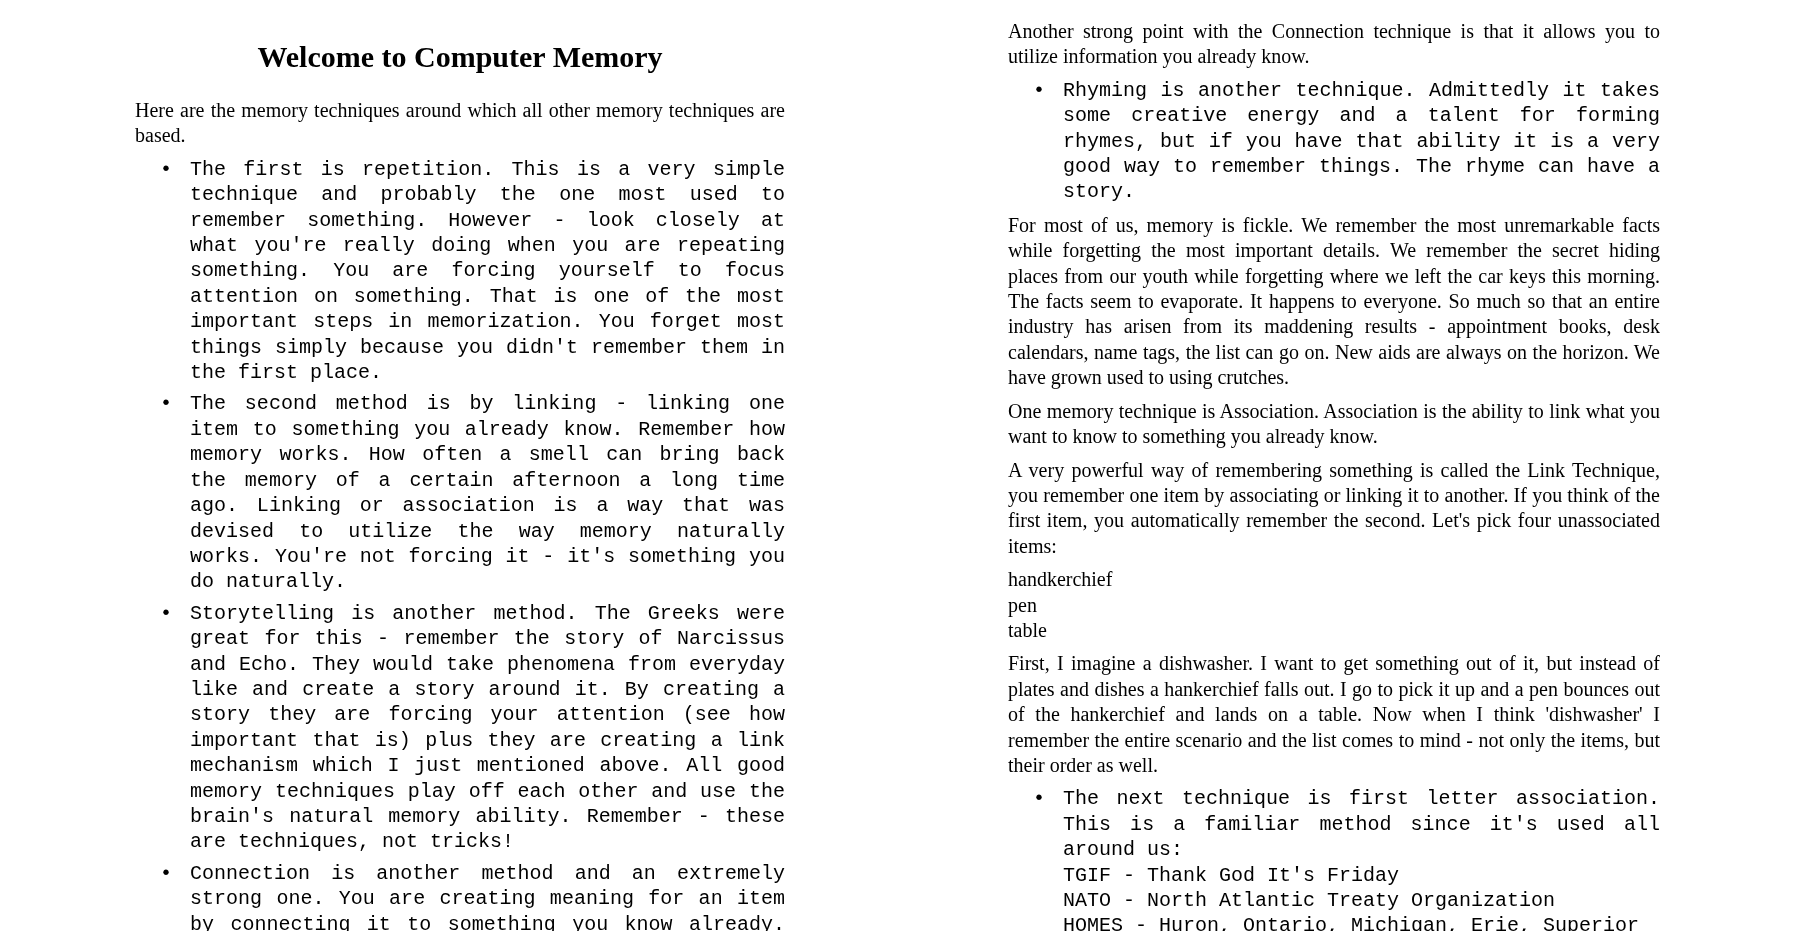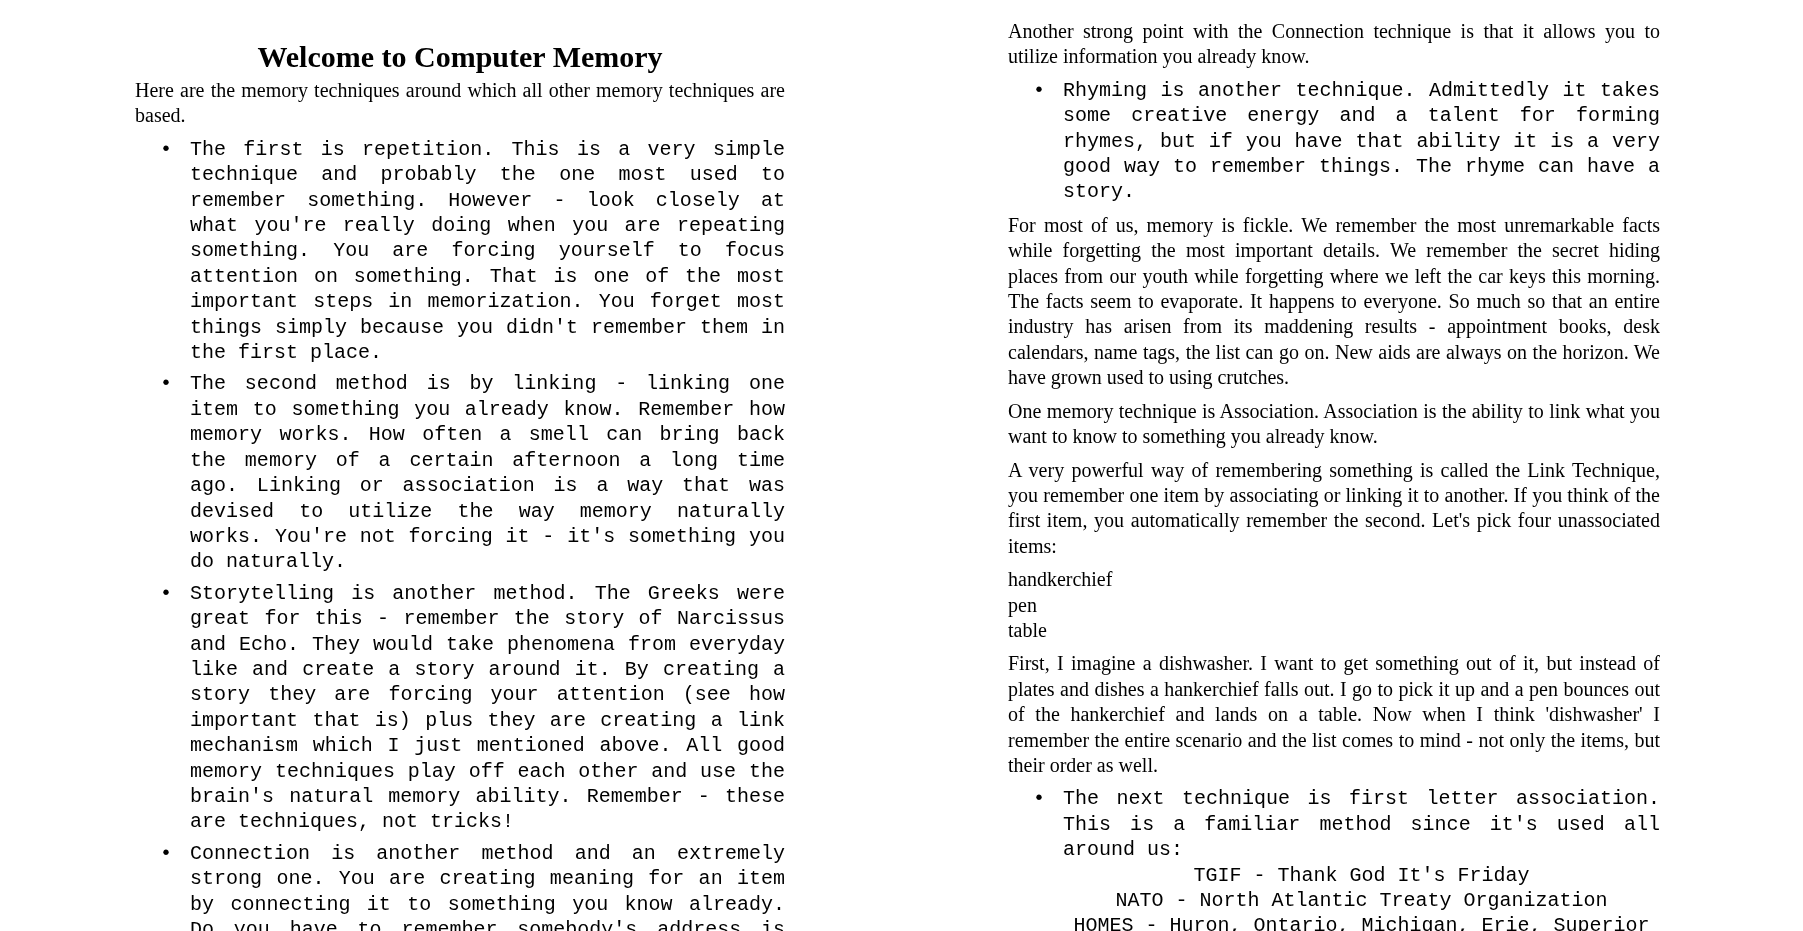--- a/index.html
+++ b/index.html
@@ -26,42 +26,42 @@
   .col-right { left: 1008px; width: 652px; }
 
   h1.doc-title {
     font-size: 30px;
     line-height: 34px;
     font-weight: bold;
     text-align: center;
     margin: 24px 0 0 0;
   }
   p { margin: 8px 0; }
-  .col-left p.intro { margin-top: 4px; }
+  .col-left p.intro { margin-top: 24px; }
   .col-right p.first { margin-top: 3px; }
 
   ul.bullets {
     margin: 8px 0;
     padding: 0 0 0 55px;
     list-style: none;
     font-family: Liberation Mono, monospace;
   }
   ul.bullets li {
     position: relative;
     margin: 6px 0;
   }
   ul.bullets li::before {
     content: "\2022";
     position: absolute;
     left: -30px;
     top: 0;
   }
   .plain-list { margin: 8px 0; }
   .plain-list div { text-align: left; }
-  .acronym-line { text-align: center; }
+  .acronym-line { text-align: left; }
 </style>
 </head>
 <body>
 
 <div class="col col-left">
   <h1 class="doc-title">Welcome to Computer Memory</h1>
   <p class="intro">Here are the memory techniques around which all other memory techniques are based.</p>
   <ul class="bullets">
     <li>The first is repetition. This is a very simple technique and probably the one most used to remember something. However - look closely at what you're really doing when you are repeating something. You are forcing yourself to focus attention on something. That is one of the most important steps in memorization. You forget most things simply because you didn't remember them in the first place.</li>
     <li>The second method is by linking - linking one item to something you already know. Remember how memory works. How often a smell can bring back the memory of a certain afternoon a long time ago. Linking or association is a way that was devised to utilize the way memory naturally works. You're not forcing it - it's something you do naturally.</li>

